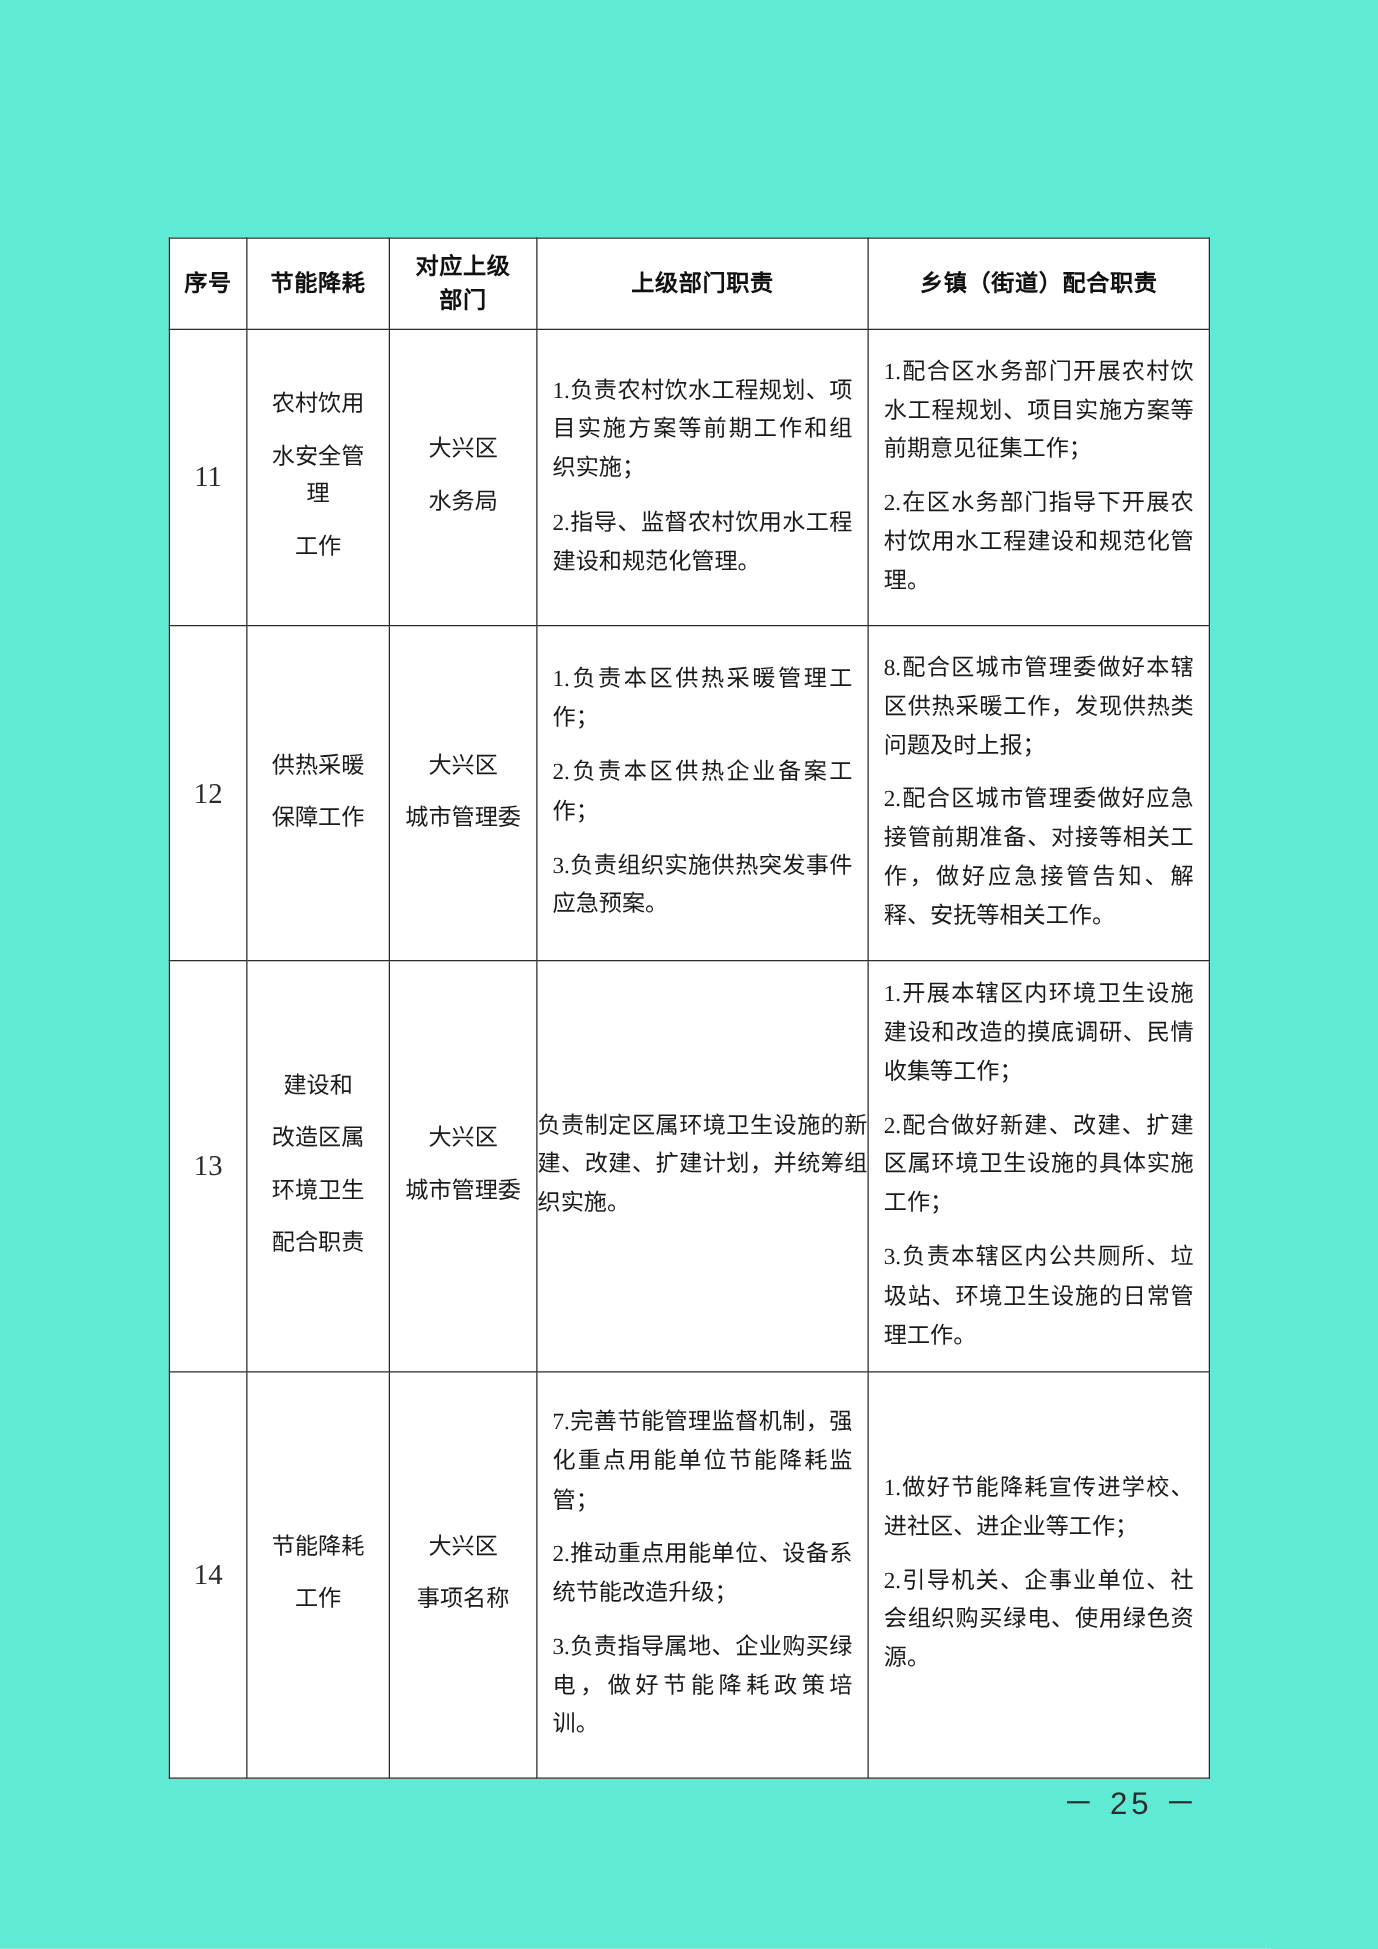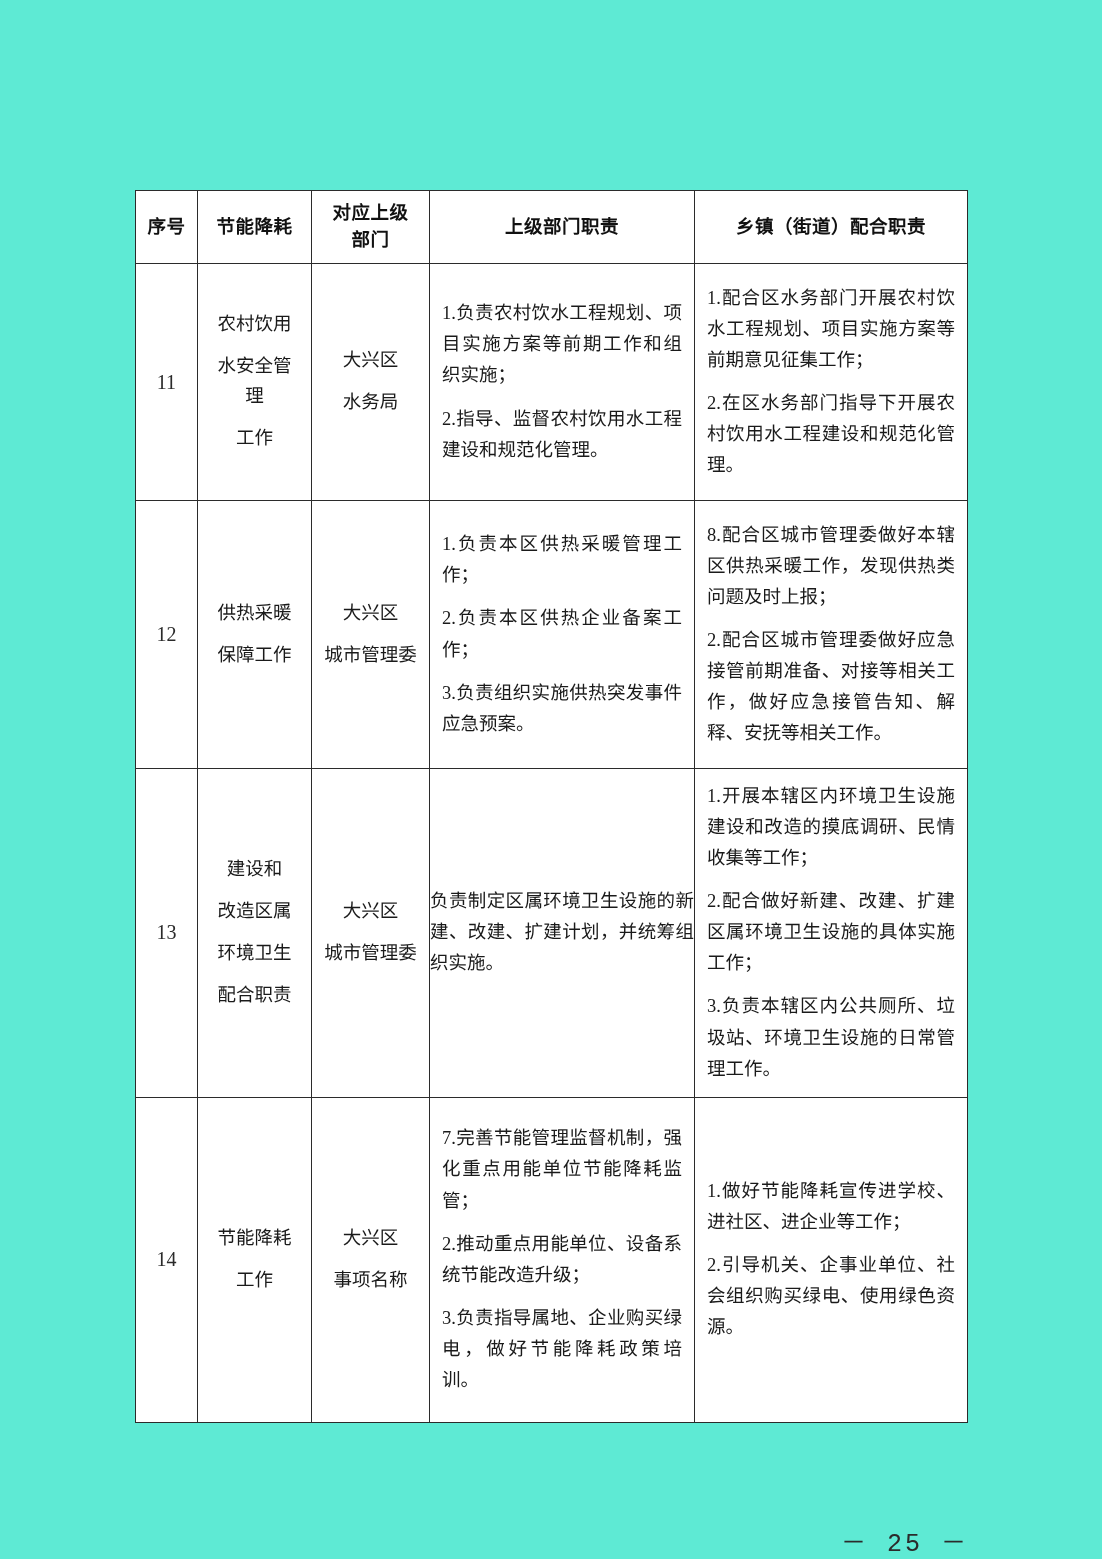--- a/index.html
+++ b/index.html
@@ -60,21 +60,21 @@
     color: #111111;
   }
   .hdr-row th .hdr-text {
     display: block;
     padding: 0 3px;
   }
 
   
   .cell-no {
     text-align: center;
-    font-size: 20px;
+    font-size: 23px;
     font-family: "Liberation Serif", "DejaVu Serif", serif;
     color: #2a2a2a;
   }
   .cell-center {
     text-align: center;
     font-size: 18.5px;
     line-height: 1.62;
     padding: 6px 6px;
     color: #1a1a1a;
   }
@@ -95,29 +95,29 @@
   
   .row-11 td { height: 236px; }
   .row-12 td { height: 267px; }
   .row-13 td { height: 283px; }
   .row-14 td { height: 324px; }
 
   
   .page-footer {
     position: absolute;
     left: 0;
-    top: 1522px;
+    top: 1422px;
     width: 1102px;
     text-align: center;
     padding-right: 32px;
     box-sizing: border-box;
     font-size: 25px;
     letter-spacing: 3px;
     color: #2b2b2b;
-    font-family: Liberation Mono, monospace;
+    font-family: Liberation Sans, sans-serif;
   }
   .page-footer .pn-inner {
     display: inline-block;
     margin-left: 740px;
   }
 </style>
 </head>
 <body>
 
 <div class="page">

